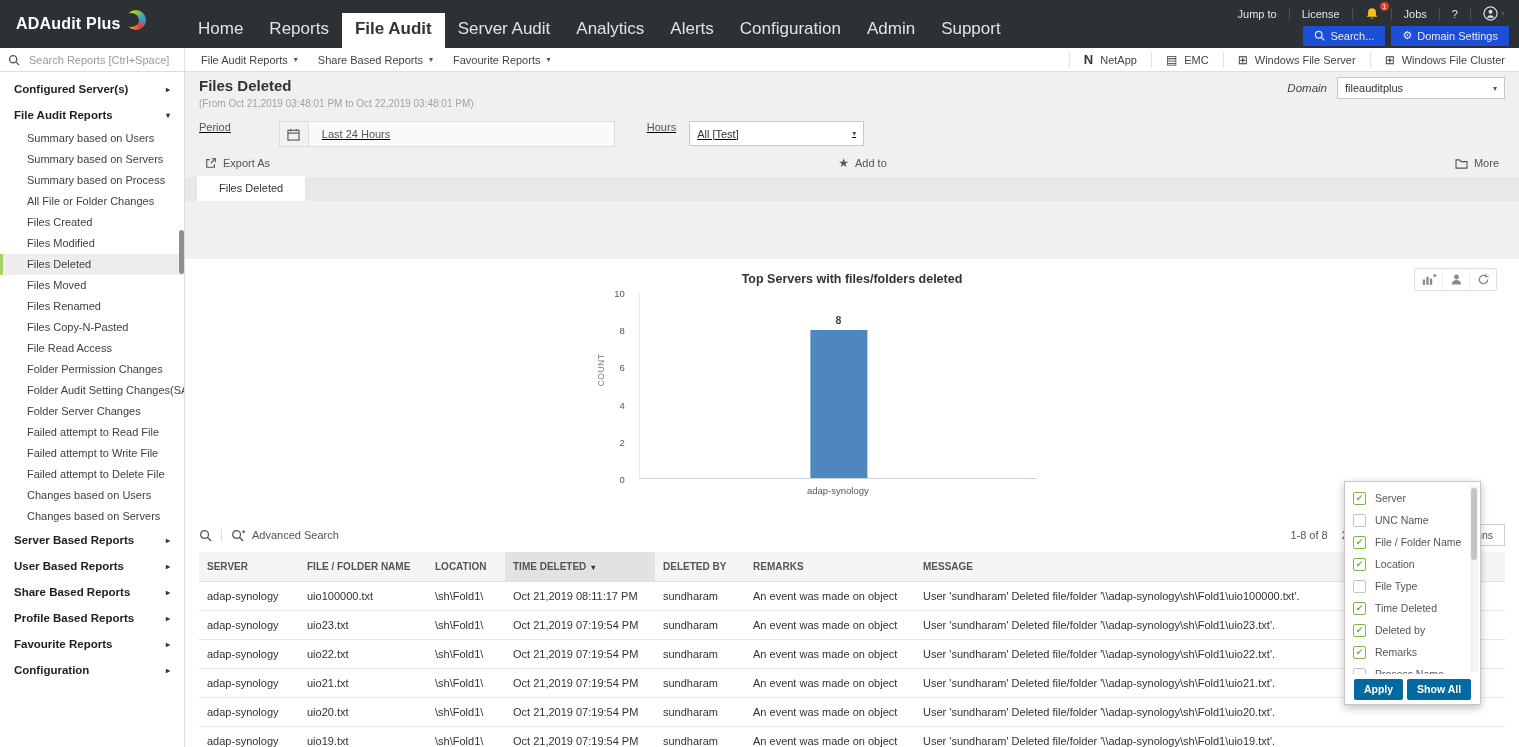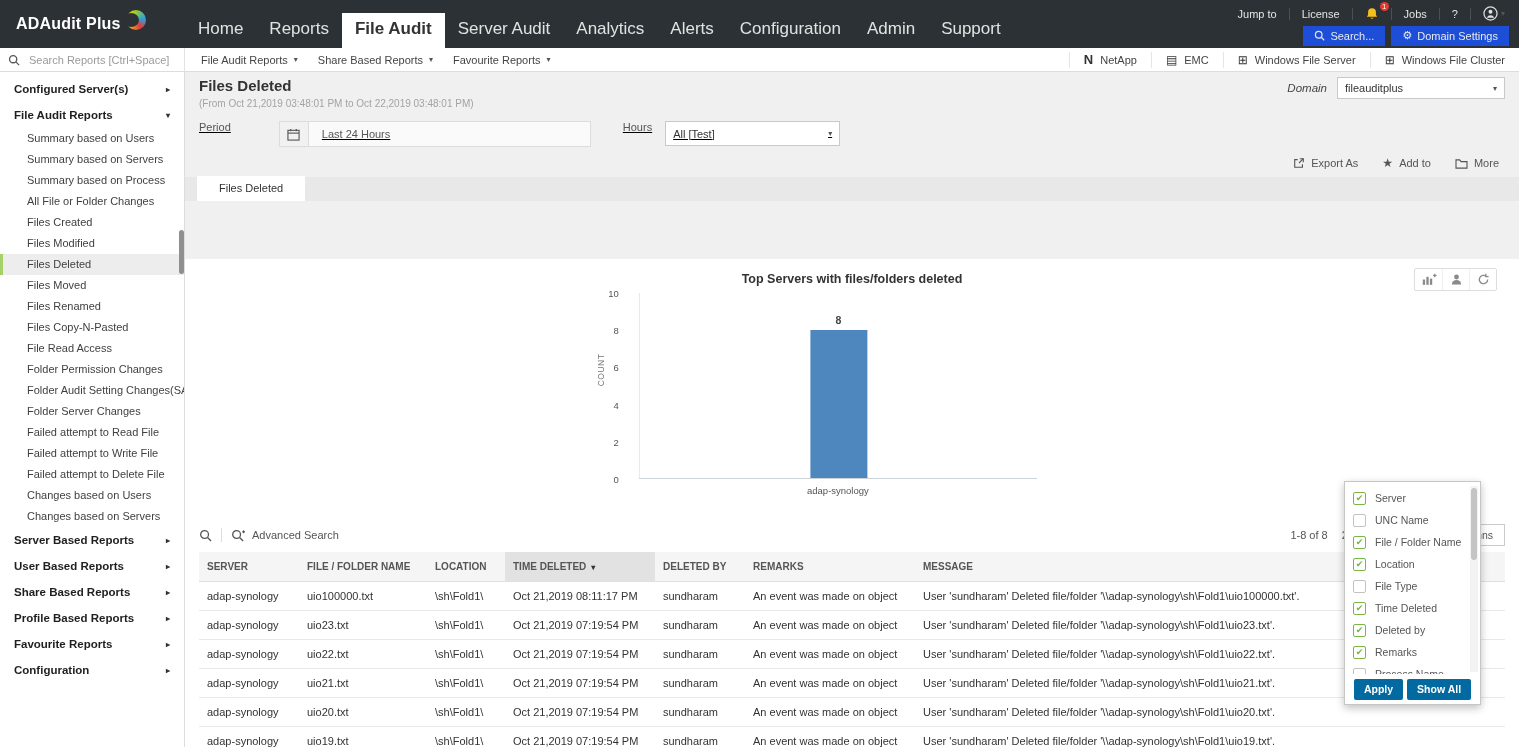--- a/index.html
+++ b/index.html
@@ -50,45 +50,45 @@
   .report-head { position:relative; padding:5px 14px 0; }
   .rpt-title { font-size:15px; font-weight:bold; color:#333; }
   .rpt-sub { font-size:10px; color:#a3a3a3; margin-top:4px; }
   .domain { position:absolute; right:14px; top:5px; display:flex; align-items:center; gap:10px; }
   .domain .lbl { font-size:11.5px; color:#444;font-style:italic; }
   .selectbox { height:22px; background:#fff; border:1px solid #c9c9c9; display:flex; align-items:center; justify-content:space-between; padding:0 7px; font-size:11px; color:#333; cursor:pointer; }
   .domain .selectbox { width:168px; }
 
   .filter-row { display:flex; margin:12px 14px 0;text-decoration:underline; }
   .flt-lbl { font-size:11px; color:#555; }
-  .period-box { display:flex; height:26px; border:1px solid #dcdcdc; background:#fafafa; width:312px; margin-left:48px; cursor:pointer; }
+  .period-box { display:flex; height:26px; border:1px solid #dcdcdc; background:#fafafa; width:336px; margin-left:48px; cursor:pointer; }
   .cal-cell { width:29px; border-right:1px solid #dcdcdc; background:#f1f1f1; display:grid; place-items:center; }
   .period-val { line-height:24px; padding:0 13px; font-size:11px; color:#555; }
   .hours-lbl { margin-left:32px; }
   .hours-select { width:175px; height:25px; margin-left:13px; }
 
-  .actions-row { display:flex; justify-content:flex-end; align-items:center; gap:24px; margin:9px 20px 7px; }
+  .actions-row { display:flex; justify-content:space-between; align-items:center; gap:24px; margin:9px 20px 7px; }
   .action { display:flex; align-items:center; gap:6px; font-size:11px; color:#555; cursor:pointer; }
   .star-glyph { color:#555; font-size:12px; }
 
   .tabstrip { background:#e8e8e8; height:24px; display:flex; align-items:flex-end; padding-left:12px; }
   .tab.active { background:#fff; padding:6px 22px 7px; font-size:11px; color:#333; cursor:pointer; }
 
   .content-panel { background:#fff; position:absolute; left:0; right:0; top:187px; bottom:0; overflow:hidden; }
 
   
   .chart-block { position:relative; height:258px; }
   .chart-title { text-align:center; padding-top:13px; font-size:12.5px; font-weight:bold; color:#333; }
   .chart-tools { position:absolute; right:22px; top:9px; display:flex; border:1px solid #ddd; background:#fff; border-radius:2px; }
   .ctool { width:27px; height:21px; display:grid; place-items:center; cursor:pointer; }
   .ctool + .ctool { border-left:1px solid #eee; }
   .chart-wrap { position:absolute; left:50%; transform:translateX(-57%); top:28px; width:430px; height:214px; }
   .ylabel { position:absolute; left:-22px; top:78px; transform:rotate(-90deg); font-size:8.5px; color:#777; letter-spacing:.5px; }
   .yticks { position:absolute; left:0; width:26px; top:6px; bottom:22px; }
-  .ytick { position:absolute; right:14px; transform:translateY(50%); font-size:9.5px; color:#555; }
+  .ytick { position:absolute; right:8px; transform:translateY(50%); font-size:9.5px; color:#555; }
   .plot { position:absolute; left:32px; right:0; top:6px; bottom:22px; border-bottom:1px solid #ccd4da; border-left:1px solid #e4e8eb; }
   .bar { position:absolute; bottom:0; width:57px; transform:translateX(-50%); }
   .bar-val { position:absolute; width:100%; text-align:center; top:-16px; font-size:10.5px; font-weight:bold; color:#444; }
   .xticks { position:absolute; left:32px; right:0; bottom:2px; height:14px; }
   .xtick { position:absolute; transform:translateX(-50%); font-size:9.5px; color:#555; white-space:nowrap; }
 
   
   .table-toolbar { display:flex; align-items:center; padding:7px 14px 6px; }
   .tt-left { display:flex; align-items:center; gap:9px; }
   .vdiv { width:1px; height:14px; background:#ddd; }

